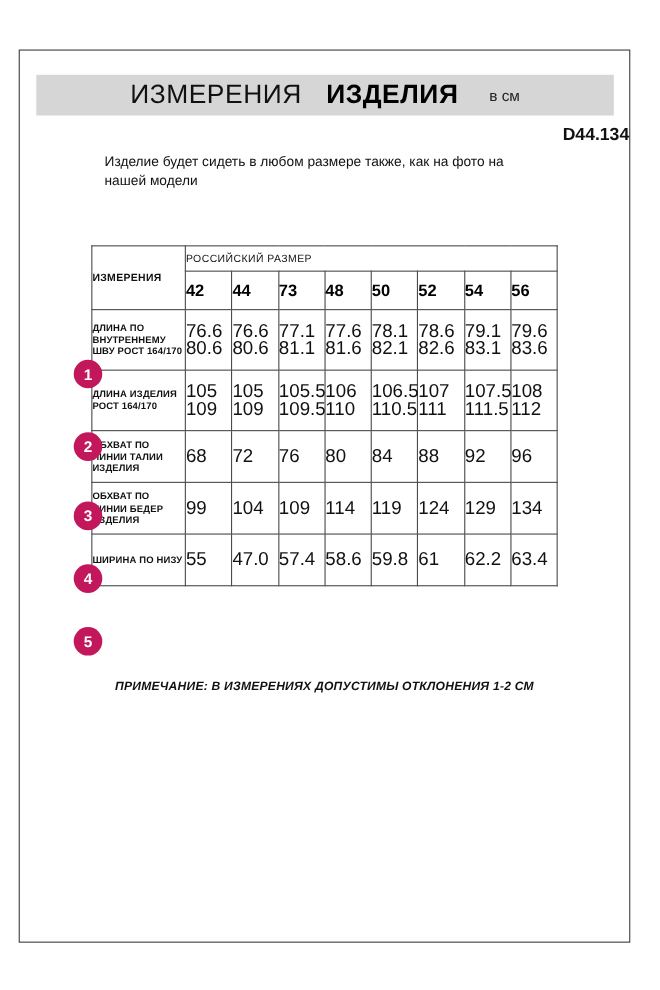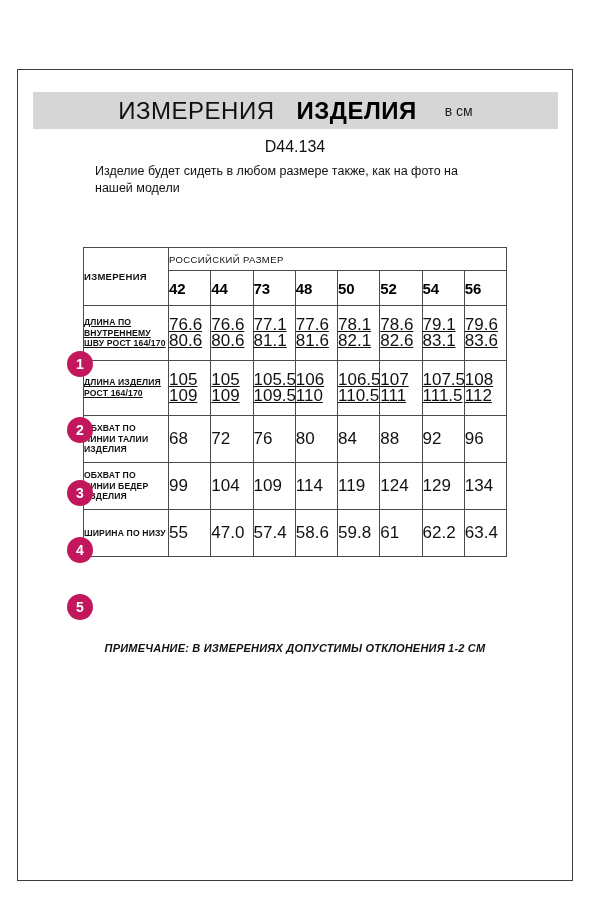--- a/index.html
+++ b/index.html
@@ -20,21 +20,20 @@
   
   .page-frame {
     position: absolute;
     left: 17px;
     top: 45px;
     width: 556px;
     height: 812px;
     border: 1px solid #3c3c3c;
     box-sizing: border-box;
     background: #ffffff;
-    margin-top: 24px;
   }
 
   
   .title-band {
     position: absolute;
     left: 15px;
     top: 22px;
     width: 525px;
     height: 37px;
     background: #d6d6d6;
@@ -65,23 +64,23 @@
     white-space: nowrap;
     margin-left: 6px;
   }
 
   
   .code-line {
     position: absolute;
     left: 0;
     top: 68px;
     width: 100%;
-    text-align: center;
+    text-align: right;
     font-size: 16px;
-    font-weight: 400;
+    font-weight: 700;
     color: #111;
   }
   .desc-line {
     position: absolute;
     left: 50%;
     transform: translateX(-50%);
     top: 93px;
     width: 400px;
     text-align: left;
     font-size: 12.5px;
@@ -147,21 +146,21 @@
   }
   td.value {
     font-size: 17px;
     font-weight: 400;
     line-height: 16px;
     color: #111;
     padding: 4px 1px;
   }
   td.value .v2 { display: block; }
 
-  tr.tall td { height: 54px; text-decoration: underline; }
+  tr.tall td { height: 54px; }
   tr.short td { height: 46px; }
 
   
   .badge {
     position: absolute;
     left: 49px;
     width: 26px;
     height: 26px;
     border-radius: 50%;
     background: #c2185b;

